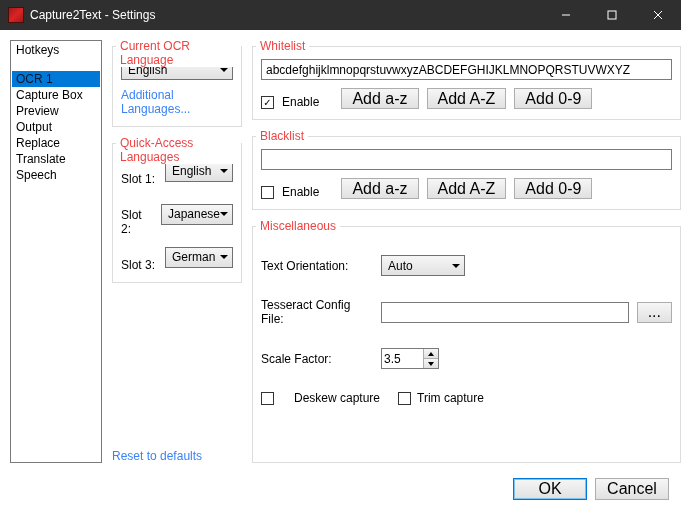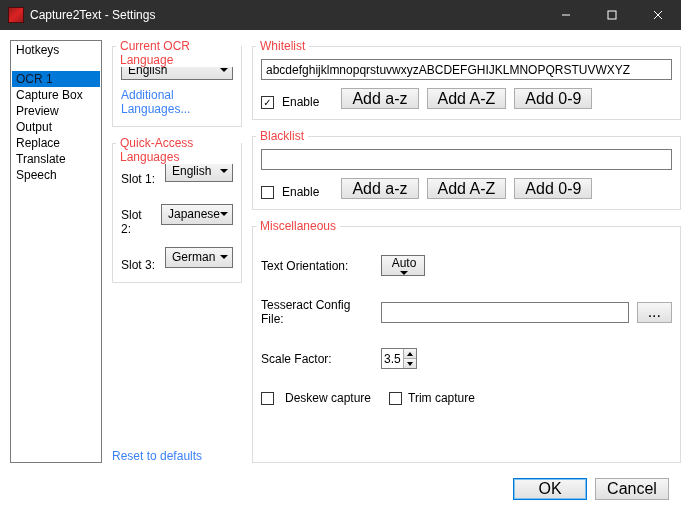--- a/index.html
+++ b/index.html
@@ -134,21 +134,21 @@
     background:#fff;
     display:inline-flex;
     align-items:center; justify-content:center;
     font-size:10px;
     line-height:1;
   }
   .checkbox.checked::after { content:"✓"; color:#000; }
   .form-row { display:flex; align-items:center; gap:8px; margin-top:22px; }
   .form-label { width:112px; }
   .spinner {
-    width:36px; height:21px;
+    width:58px; height:21px;
     border:1px solid #7a7a7a;
     display:flex;
     align-items:stretch;
     background:#fff;
   }
   .spinner .val { flex:1; padding:0 2px; display:flex; align-items:center; font-size:12px; }
   .spinner .spins { width:15px; display:flex; flex-direction:column; }
   .spinner .sp {
     flex:1;
     background:linear-gradient(#f6f6f6,#e1e1e1);
@@ -163,21 +163,21 @@
     display:flex;
     align-items:center;
     justify-content:flex-end;
     gap:8px;
     padding:0 12px;
   }
   .footer .btn { min-width:74px; height:22px; }
   .btn.primary { border:1px solid #0078d7; box-shadow: inset 0 0 0 1px #7cc3f2; }
   .browse-btn { min-width:34px; }
   .reset-link-row { margin-top:auto; padding-top:8px; }
-  .small-combo { width:44px;flex-direction:column; }
+  .small-combo { width:84px; }
 </style>
 </head>
 <body>
 
 <div class="titlebar">
   <div class="titlebar-left">
     <div class="titlebar-icon"></div>
     <div class="titlebar-title">Capture2Text - Settings</div>
   </div>
   <div class="titlebar-right">
@@ -306,21 +306,21 @@
               <div class="sp">
                   <div class="tri-up"></div>
                 </div>
               <div class="sp">
                   <div class="tri-dn"></div>
                 </div>
             </div>
           </div>
         </div>
         <div class="form-row" style="gap:18px">
-          <span class="row" style="gap:11px">
+          <span class="row" style="gap:20px">
             <span class="checkbox"></span>
             <span>Deskew capture</span>
           </span>
           <span class="row" style="gap:6px">
             <span class="checkbox"></span>
             <span>Trim capture</span>
           </span>
         </div>
       </div>
     </div>

